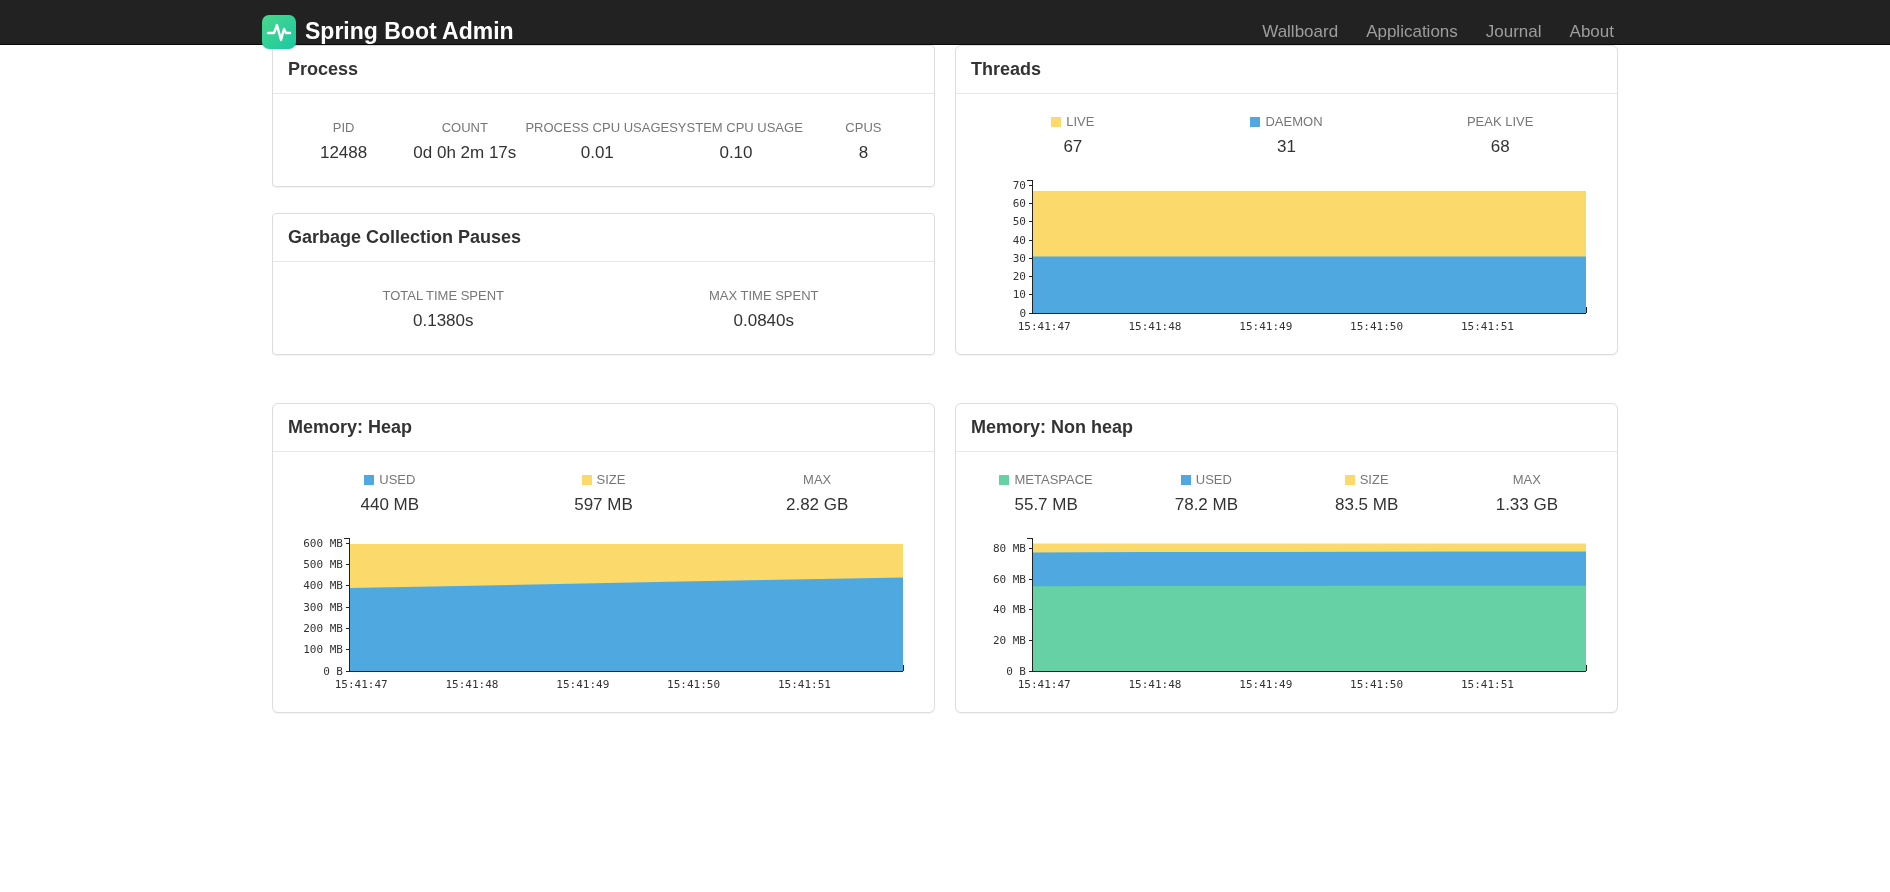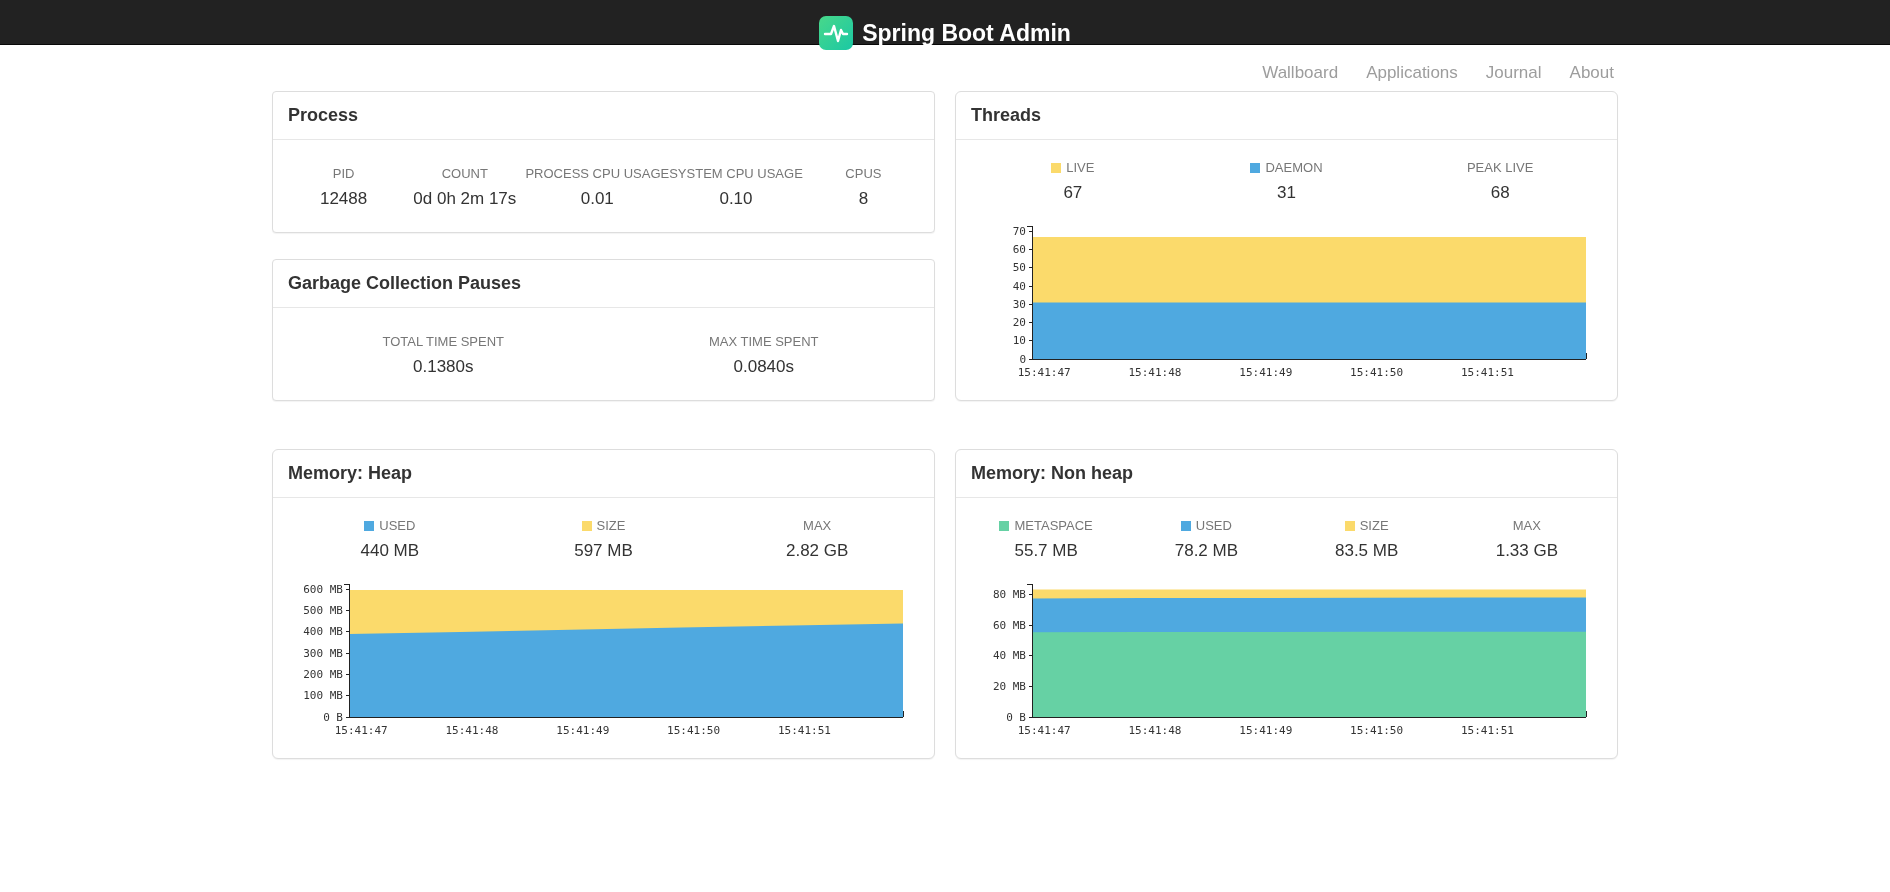--- a/index.html
+++ b/index.html
@@ -9,39 +9,39 @@
     background: #fff;
     color: #333;
     overflow: hidden;
     padding-top: 45px;
   }
   
   .navbar {
     position: fixed; top: 0; left: 0; right: 0; height: 45px;
     background: #222; border-bottom: 1px solid #080808; z-index: 100;
   }
-  .nav-inner { width: 1366px; margin: 16px auto; height: 45px; display: flex; align-items: center; flex-direction: column; }
+  .nav-inner { width: 1366px; margin: 9px auto; height: 45px; display: flex; align-items: center; }
   .brand { display: flex; align-items: center; height: 45px; cursor: pointer; text-decoration: none; }
   .brand-logo {
     width: 34px; height: 34px; border-radius: 7px; margin-right: 9px;
     background: linear-gradient(135deg, #48d88a 0%, #1bc8a4 100%);
     display: inline-flex; align-items: center; justify-content: center;
   }
   .brand-title { color: #fff; font-size: 23px; font-weight: bold; white-space: nowrap; }
   .nav-links { margin-left: auto; display: flex; list-style: none; height: 45px; }
   .nav-links li { height: 36px; }
   .nav-links a {
     display: block; height: 45px; line-height: 45px; padding: 0 14px;
     color: #9d9d9d; font-size: 17px; text-decoration: none; cursor: pointer;
   }
   
   .container { width: 1366px; margin: 0 auto; }
   .row { display: flex; }
   .col { width: 50%; padding: 0 10px; }
-  .row-top-gap-1 { margin-top: 46px; }
+  .row-top-gap-1 { }
   .row-top-gap-2 { margin-top: 48px; }
   
   .panel {
     background: #fff; border: 1px solid #ddd; border-radius: 4px;
     box-shadow: 0 1px 1px rgba(0,0,0,.05);
   }
   .panel-heading {
     padding: 13px 15px; border-bottom: 1px solid #e7e7e7;
     font-size: 18px; font-weight: bold; color: #333;
   }

